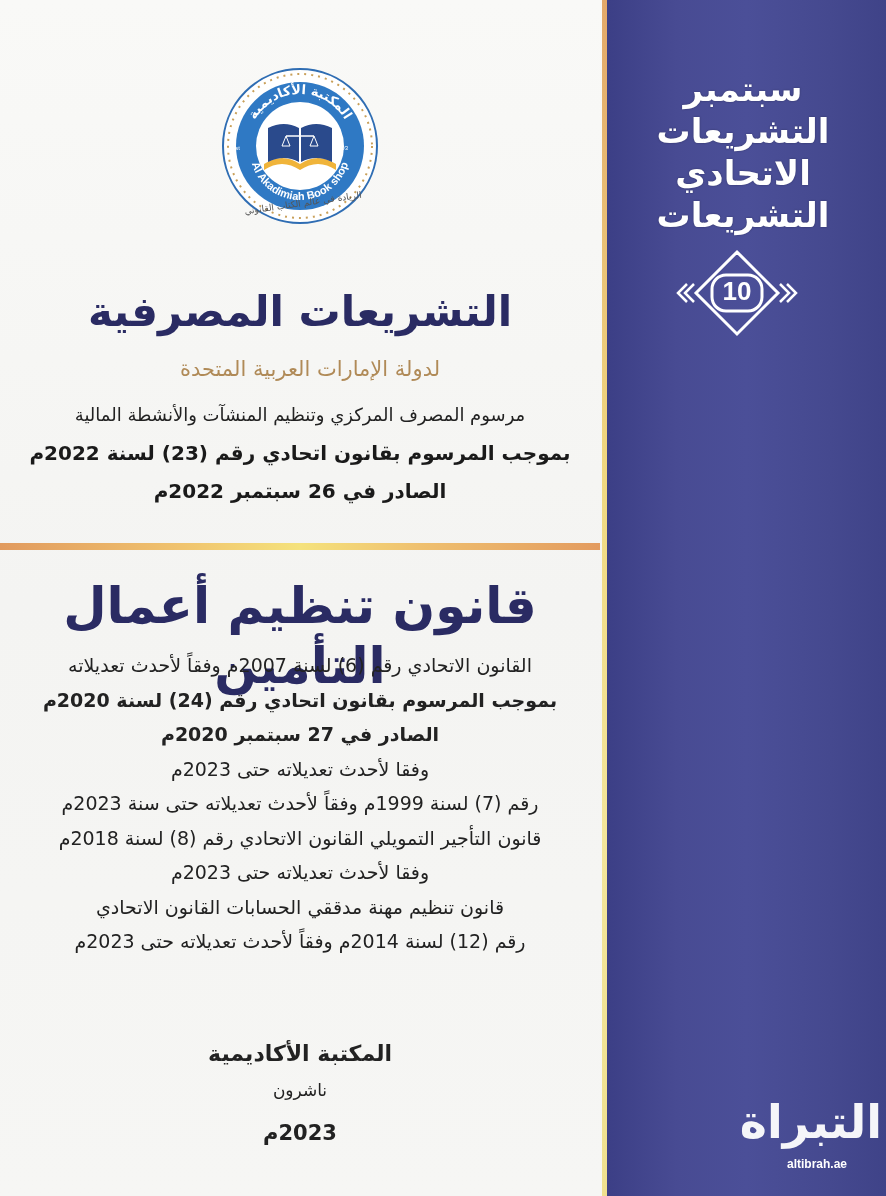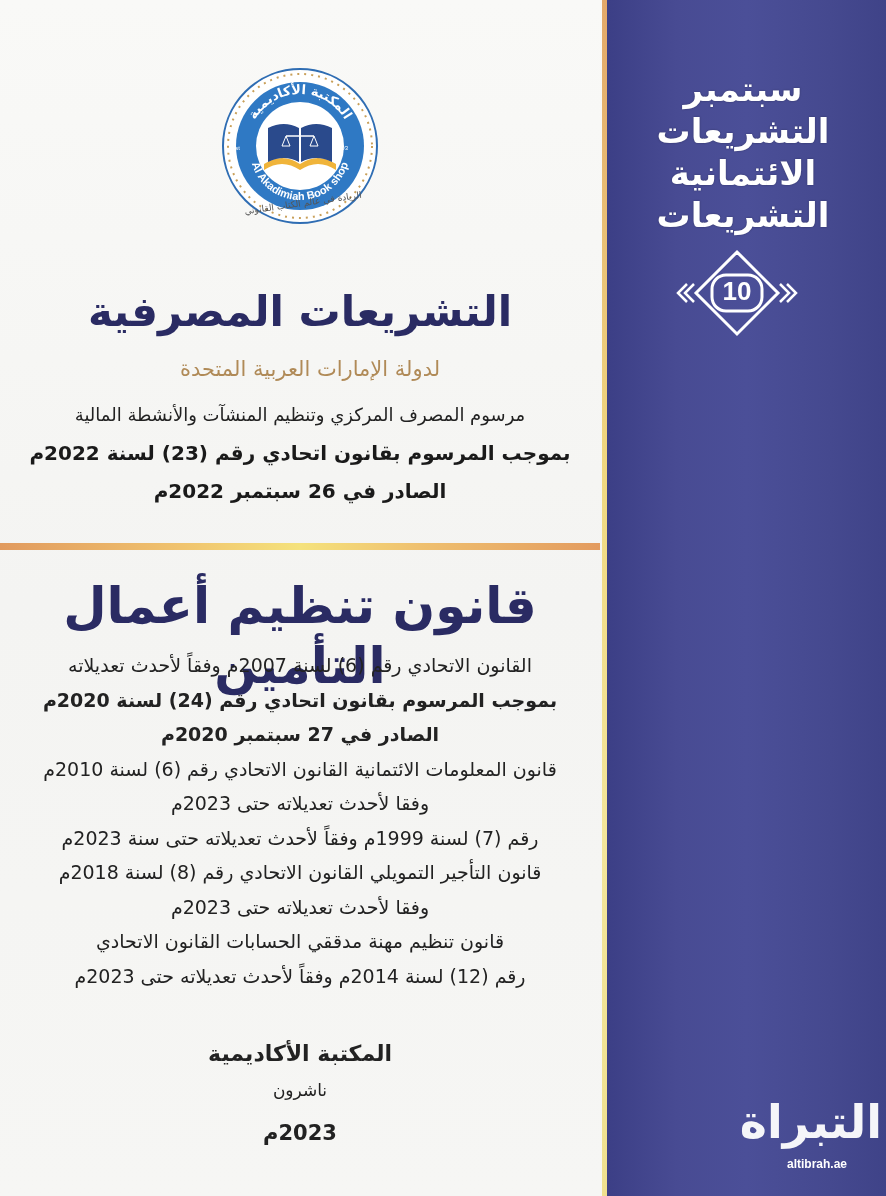--- a/index.html
+++ b/index.html
@@ -133,21 +133,20 @@
   </div>
 
   <div class="sep"></div>
 
   <div class="title-two">قانون تنظيم أعمال التأمين</div>
 
   <div class="laws">
     <div>القانون الاتحادي رقم (6) لسنة 2007م وفقاً لأحدث تعديلاته</div>
     <div class="b">بموجب المرسوم بقانون اتحادي رقم (24) لسنة 2020م</div>
     <div class="b">الصادر في 27 سبتمبر 2020م</div>
-    <div>قانون المعلومات الائتمانية القانون الاتحادي رقم (6) لسنة 2010م</div>
     <div>وفقا لأحدث تعديلاته حتى 2023م</div>
     <div>رقم (7) لسنة 1999م وفقاً لأحدث تعديلاته حتى سنة 2023م</div>
     <div>قانون التأجير التمويلي القانون الاتحادي رقم (8) لسنة 2018م</div>
     <div>وفقا لأحدث تعديلاته حتى 2023م</div>
     <div>قانون تنظيم مهنة مدققي الحسابات القانون الاتحادي</div>
     <div>رقم (12) لسنة 2014م وفقاً لأحدث تعديلاته حتى 2023م</div>
   </div>
 
   <div class="publisher">
     <div class="name">المكتبة الأكاديمية</div>
@@ -156,21 +155,21 @@
   </div>
 </div>
 
 <div class="gold-edge"></div>
 
 <div class="right"></div>
 
 <div class="series">
   <div>سبتمبر</div>
   <div>التشريعات</div>
-  <div>الائتمانية</div>
+  <div>الاتحادي</div>
   <div>التشريعات</div>
 </div>
 
 <div class="badge">
   <svg viewBox="0 0 130 90">
     <polygon points="65,4 106,45 65,86 24,45" fill="none" stroke="#fff" stroke-width="3"></polygon>
     <rect x="40" y="27" width="50" height="36" rx="14" fill="none" stroke="#fff" stroke-width="3"></rect>
     <polyline points="22,36 13,45 22,54" fill="none" stroke="#fff" stroke-width="2.5"></polyline>
     <polyline points="15,36 6,45 15,54" fill="none" stroke="#fff" stroke-width="2.5"></polyline>
     <polyline points="108,36 117,45 108,54" fill="none" stroke="#fff" stroke-width="2.5"></polyline>

